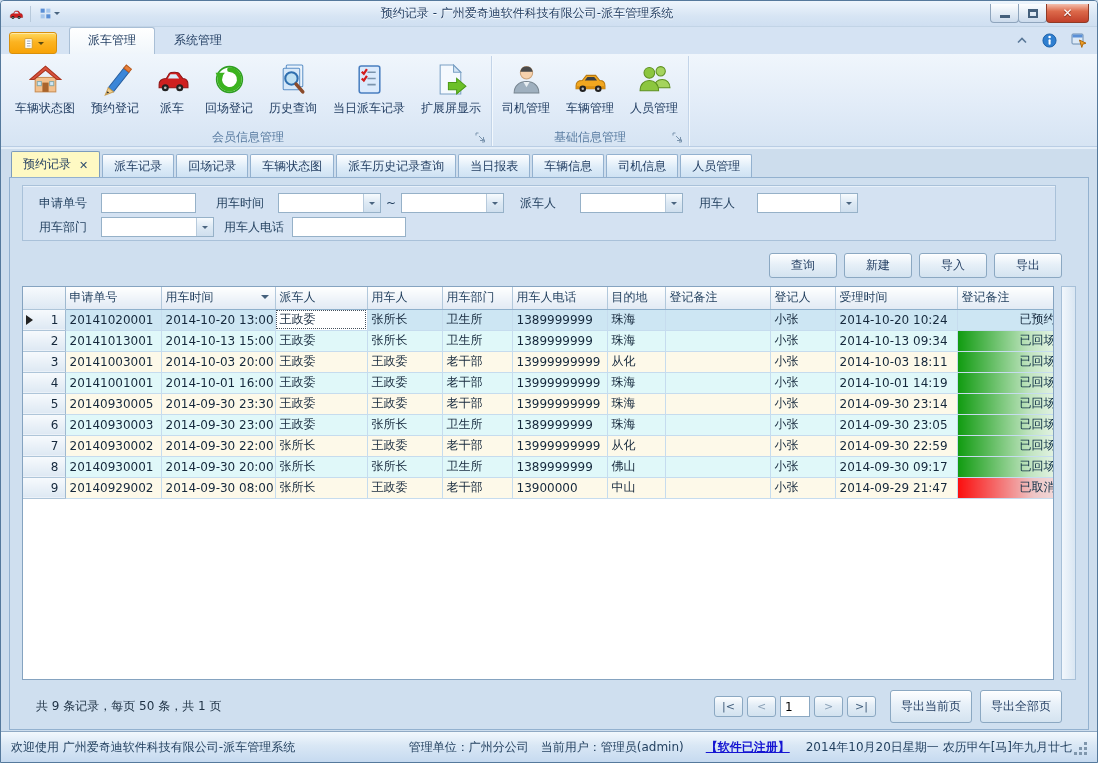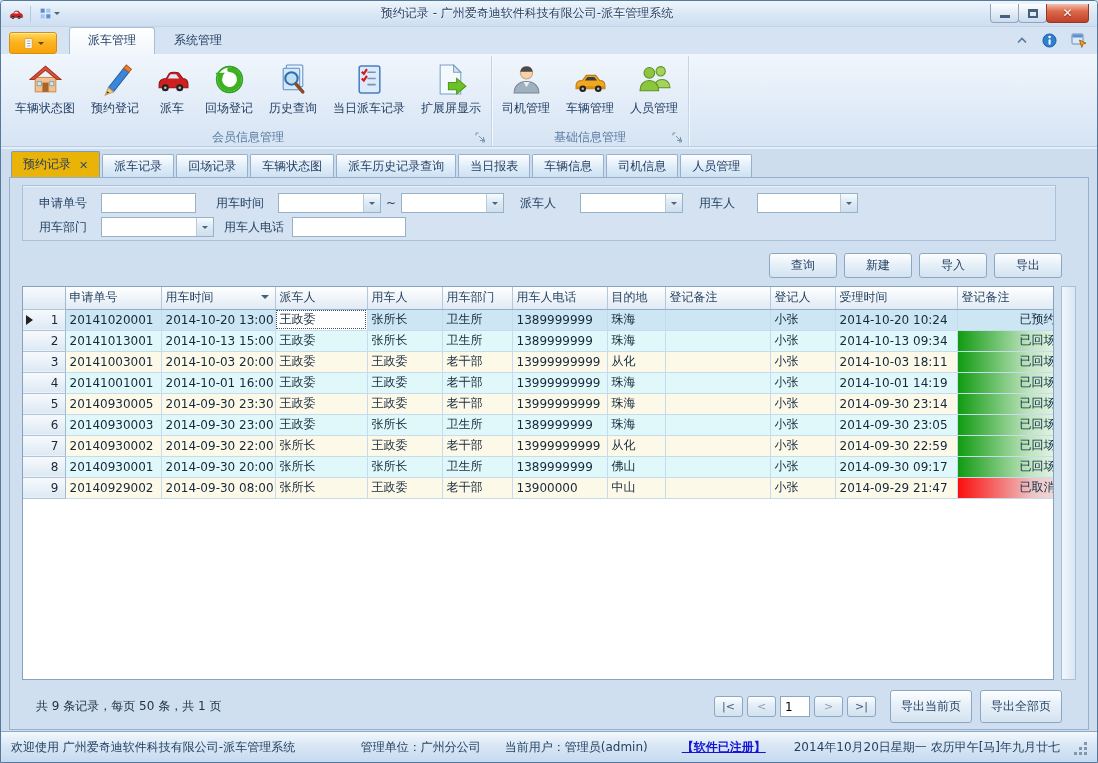--- a/index.html
+++ b/index.html
@@ -48,21 +48,21 @@
   .ricon{width:33px;height:33px;margin-bottom:4px;}
   .rlabel{color:#1e3a5f;white-space:nowrap;}
   .rg-footer{height:17px;display:flex;align-items:center;justify-content:center;position:relative;color:#587ba0;}
   .launcher{position:absolute;right:3px;bottom:3px;width:11px;height:11px;}
   
   .main{height:586px;padding-top:3px;}
   .doc-tabstrip{height:27px;display:flex;align-items:flex-end;padding:0 0 0 10px;background:transparent;}
   .doc-tab{height:23px;display:flex;align-items:center;gap:8px;padding:0 11px;margin-right:2px;
     background:linear-gradient(#fdfeff,#dcebf8 60%,#cfe2f3);border:1px solid #93b1cf;border-bottom:none;
     border-radius:2px 2px 0 0;color:#1e3a5f;white-space:nowrap;}
-  .doc-tab.active{height:26px;background:#eab308;border-color:#7d9cbc;font-weight:normal;}
+  .doc-tab.active{height:26px;background:#fef9c3;border-color:#7d9cbc;font-weight:normal;}
   .tab-close::before{content:"✕";font-size:11px;color:#31506f;font-weight:bold;}
   
   .content{margin:0 8px;height:553px;border:1px solid #93b1cf;background:#cfdfef;position:relative;}
   .filter-panel{margin:7px 32px 0 12px;height:56px;border:1px solid #a9c1d9;background:#d4e2f2;
     padding:5px 8px 0 16px;box-shadow:inset 0 1px 0 #e8f1fa;}
   .frow{display:flex;align-items:center;height:24px;}
   .flabel{color:#1f3d5c;white-space:nowrap;}
   .ti{height:20px;border:1px solid #96b1c8;background:#fff;padding:0 3px;font:inherit;color:#1c2f42;}
   .combo{display:flex;height:20px;border:1px solid #96b1c8;background:#fff;}
   .combo .cfield{flex:1;}
@@ -100,21 +100,21 @@
   .summary{margin-left:14px;color:#1c2f42;}
   .pager{margin-left:auto;display:flex;align-items:center;gap:4px;}
   .pbtn{min-width:29px;height:21px;border:1px solid #8ba8c2;border-radius:3px;color:#3d5a78;
     background:linear-gradient(#fdfeff,#e3edf6 45%,#d2e2ef);font:inherit;font-size:11px;}
   .pbtn.dim{color:#8aa0b6;}
   .pageinput{width:30px;height:21px;border:1px solid #8ba8c2;text-align:left;padding:0 4px;font:inherit;}
   .exports{display:flex;gap:8px;margin-left:14px;margin-right:14px;}
   .exports .btn{height:33px;min-width:78px;}
   
   .statusbar{position:absolute;left:0;right:0;bottom:0;height:31px;display:flex;align-items:center;
-    background:linear-gradient(#f2f8fd,#d9e7f5 45%,#c6daf0);border-top:1px solid #8fa9c4;padding:0 10px;gap:12px;
+    background:linear-gradient(#f2f8fd,#d9e7f5 45%,#c6daf0);border-top:1px solid #8fa9c4;padding:0 10px;gap:0;
     border-radius:0 0 3px 3px;}
   .sb-welcome{white-space:nowrap;}
   .sb-spacer{flex:1;}
   .sb-item{white-space:nowrap;margin-left:12px;}
   .sb-link{color:#1414d2;font-weight:bold;text-decoration:underline;margin-left:22px;white-space:nowrap;}
   .grip{width:3px;height:3px;margin:12px 0 0 12px;background:#7f96ac;
     box-shadow:-5px 0 #7f96ac,-10px 0 #7f96ac,0 -5px #7f96ac,-5px -5px #7f96ac,0 -10px #7f96ac;}
   .hidden-svg{position:absolute;width:0;height:0;overflow:hidden;}
 </style>
 </head>

